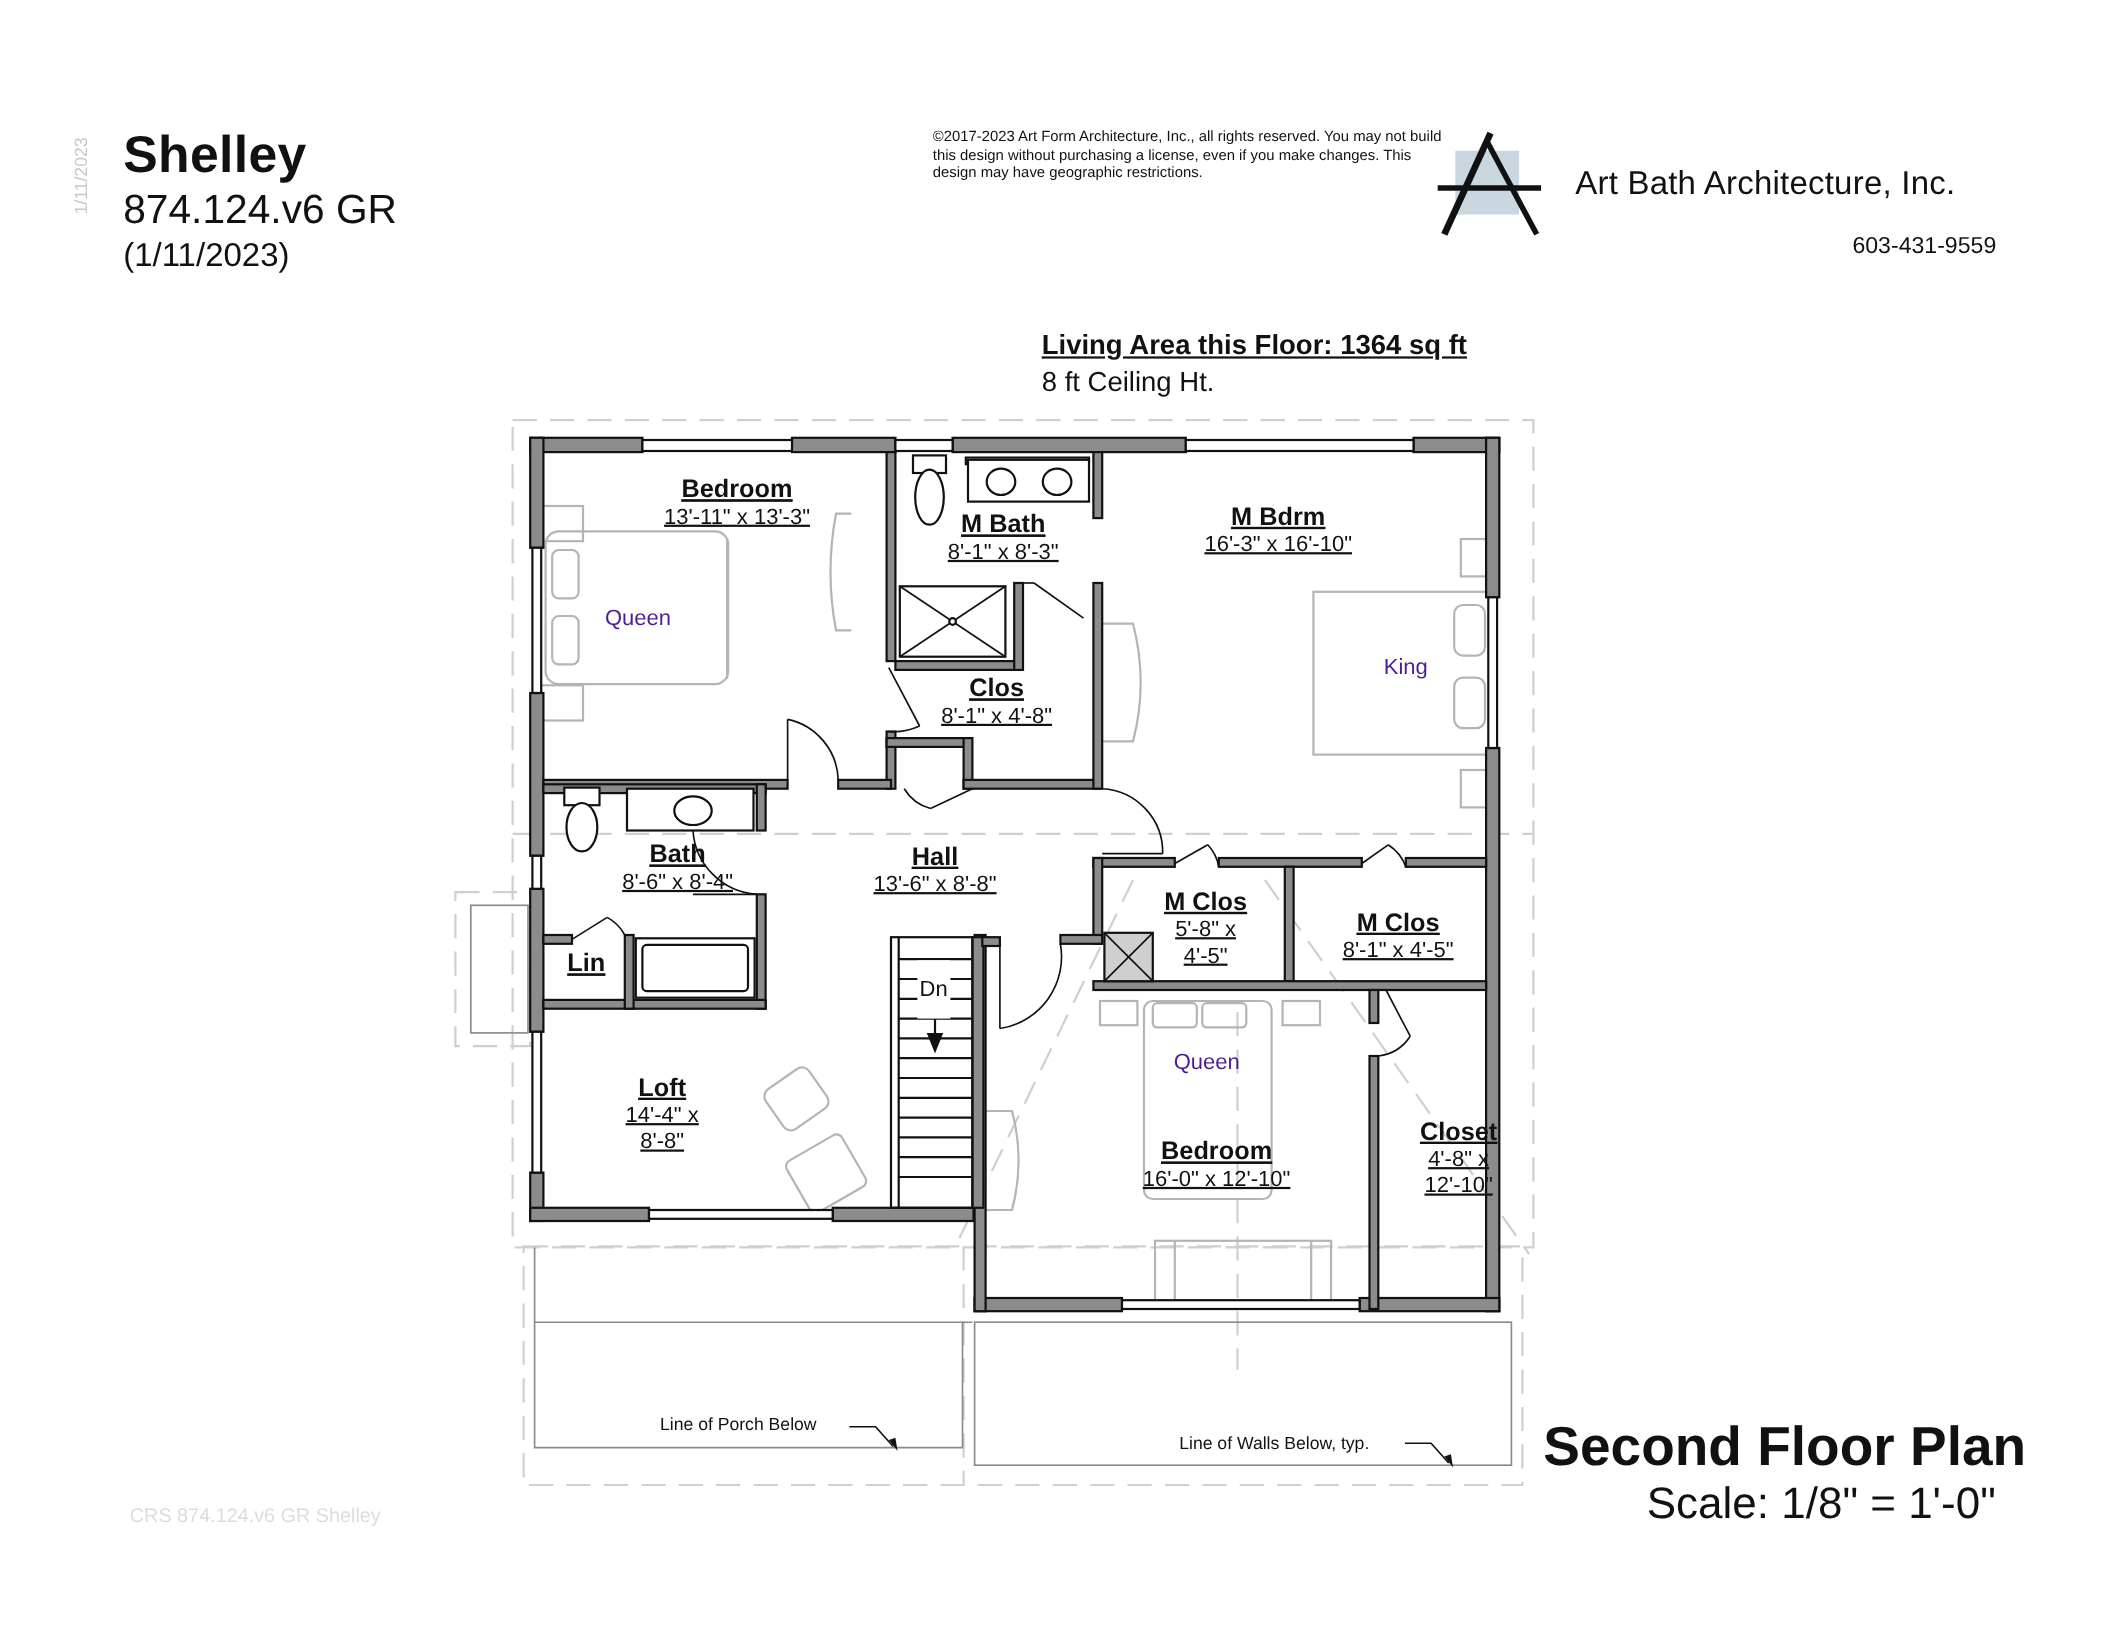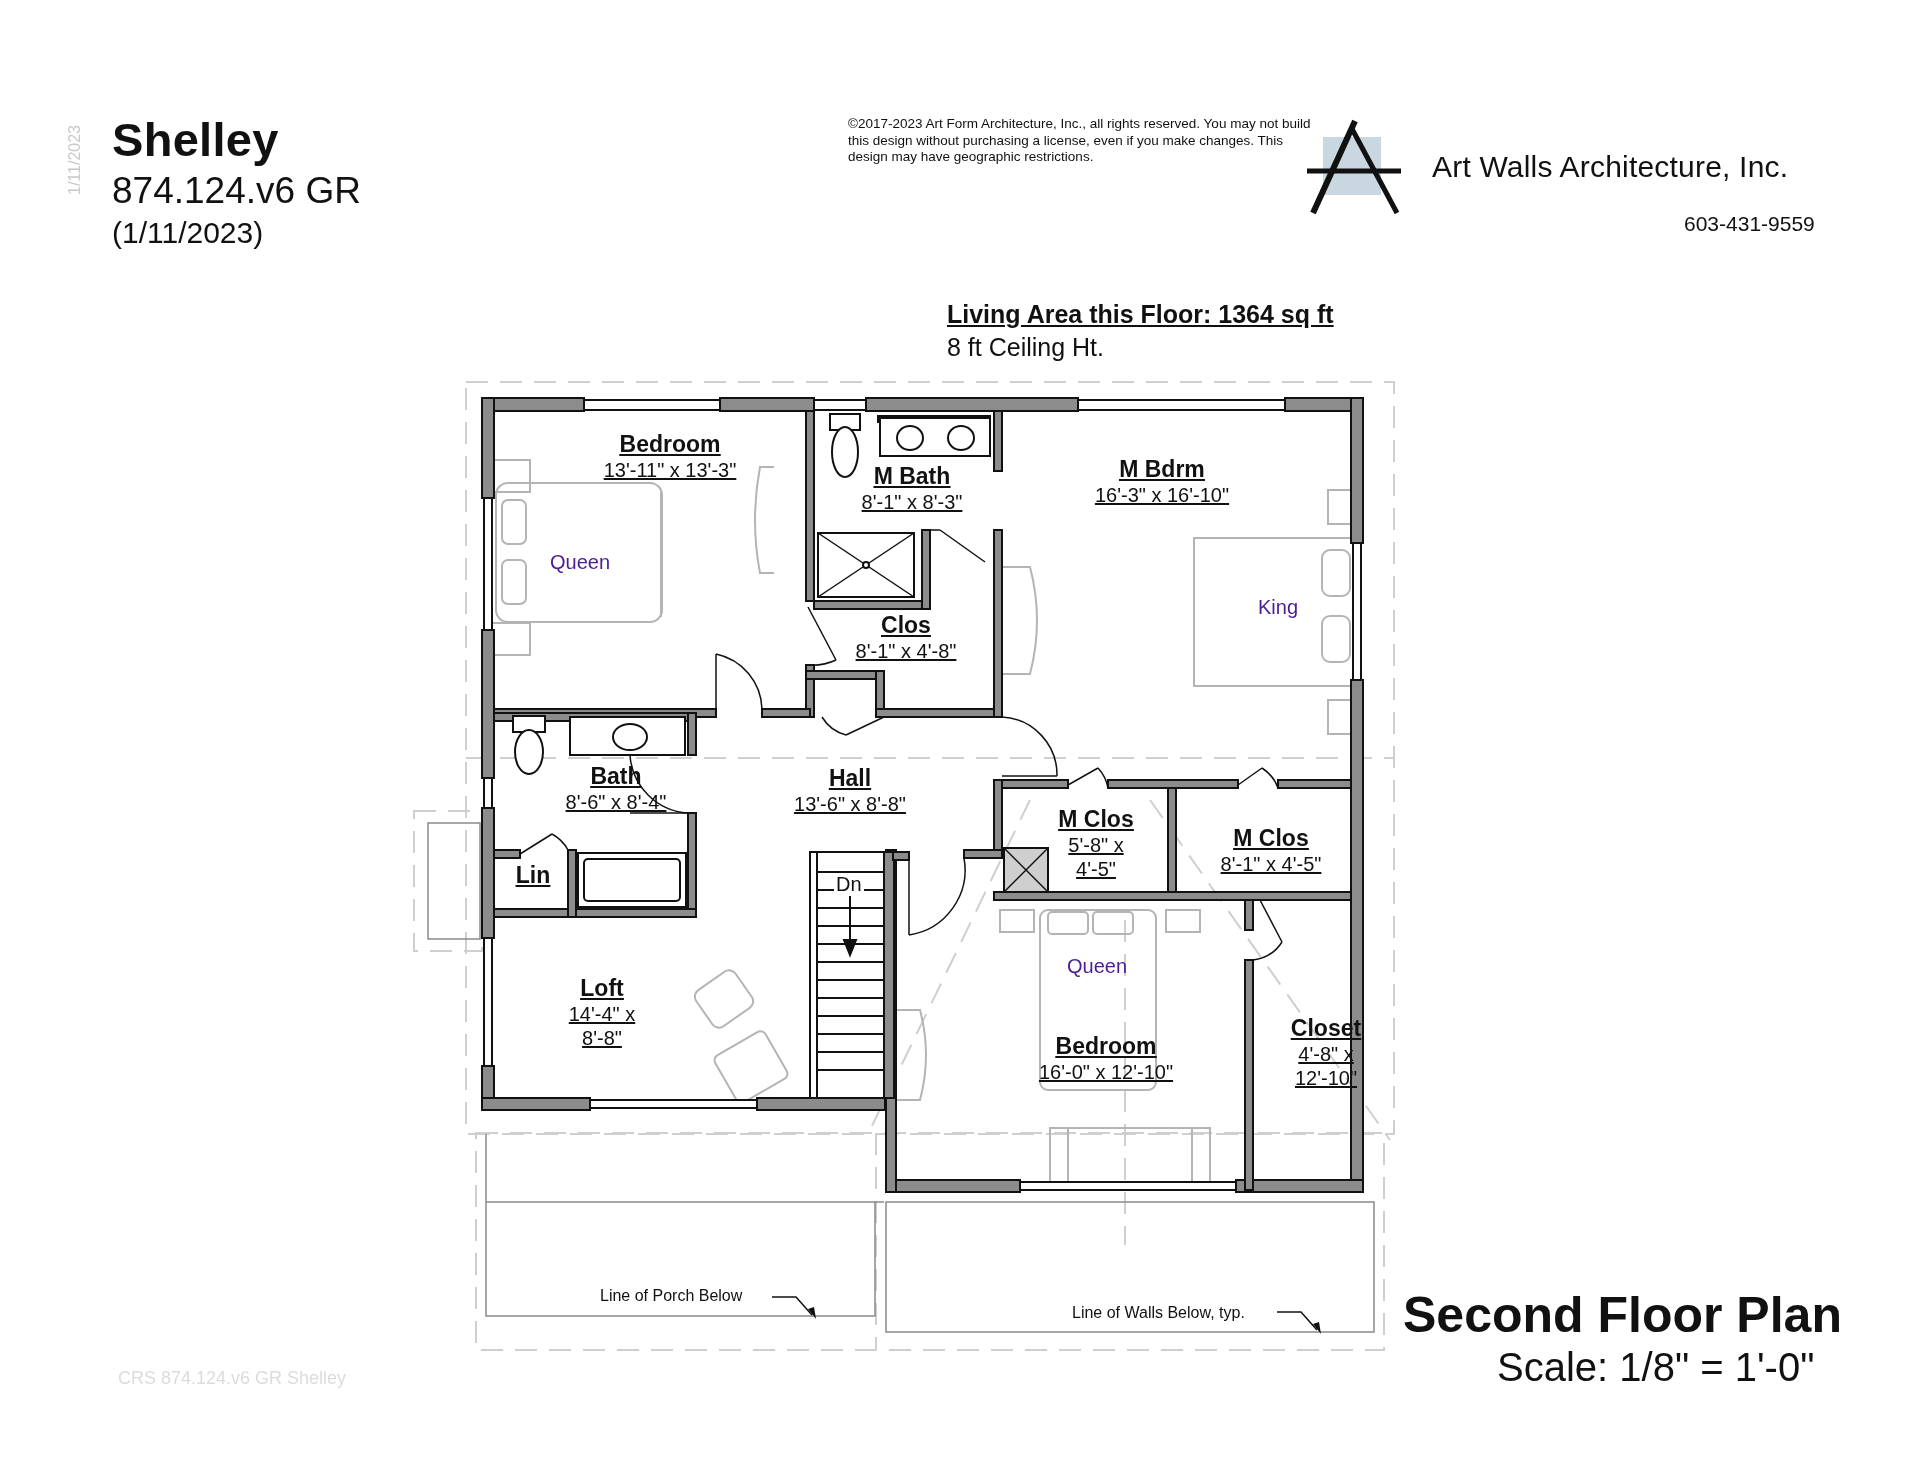--- a/index.html
+++ b/index.html
@@ -17,39 +17,39 @@
   .ceiling { left:947px; top:333px; font-size:25px; }
   .plan-name { left:1403px; top:1286px; font-size:50px; font-weight:bold; }
   .scale { left:1497px; top:1345px; font-size:40px; }
   .watermark { left:118px; top:1368px; font-size:18px; color:#dcdcdc;text-align:center; }
   svg.plan { position:absolute; left:0; top:0; width:1920px; height:1483px; }
   .room-label { position:absolute; text-align:center; transform:translateX(-50%); white-space:nowrap;text-decoration:underline; }
   .room-name { font-size:23px; font-weight:bold; text-decoration:underline; display:block; }
   .room-dim { font-size:20px; display:block; line-height:24px; }
   .furn-label { position:absolute; font-size:20px; color:#4c1d95; transform:translateX(-50%); }
   .note { position:absolute; font-size:16px; }
-  .dn { position:absolute; font-size:20px; background:#fff; padding:0 2px; }
+  .dn { position:absolute; font-size:20px; background:#fff; padding:15px 2px; }
 </style>
 </head>
 <body>
 
 <div class="abs vert-date">1/11/2023</div>
 <div class="abs title">Shelley</div>
 <div class="abs plan-code">874.124.v6 GR</div>
 <div class="abs plan-date">(1/11/2023)</div>
 
 <div class="abs copyright">©2017-2023 Art Form Architecture, Inc., all rights reserved. You may not build this design without purchasing a license, even if you make changes. This design may have geographic restrictions.</div>
 
 <svg class="abs logo" viewBox="0 0 100 100">
   <rect x="18" y="22" width="58" height="58" fill="#c9d8e0"></rect>
   <line x1="8" y1="98" x2="50" y2="6" stroke="#111" stroke-width="6"></line>
   <line x1="46" y1="12" x2="92" y2="98" stroke="#111" stroke-width="5"></line>
   <line x1="2" y1="56" x2="96" y2="56" stroke="#111" stroke-width="5"></line>
 </svg>
-<div class="abs company">Art Walls Architecture, Inc.</div>
+<div class="abs company">Art Bath Architecture, Inc.</div>
 <div class="abs phone">603-431-9559</div>
 
 <div class="abs area-title">Living Area this Floor: 1364 sq ft</div>
 <div class="abs ceiling">8 ft Ceiling Ht.</div>
 
 <svg class="plan" viewBox="0 0 1920 1483">
 
   <g fill="none" stroke="#cfcfcf" stroke-width="2" stroke-dasharray="22,12">
     <rect x="466" y="382" width="928" height="752"></rect>
     <line x1="466" y1="758" x2="1394" y2="758"></line>

